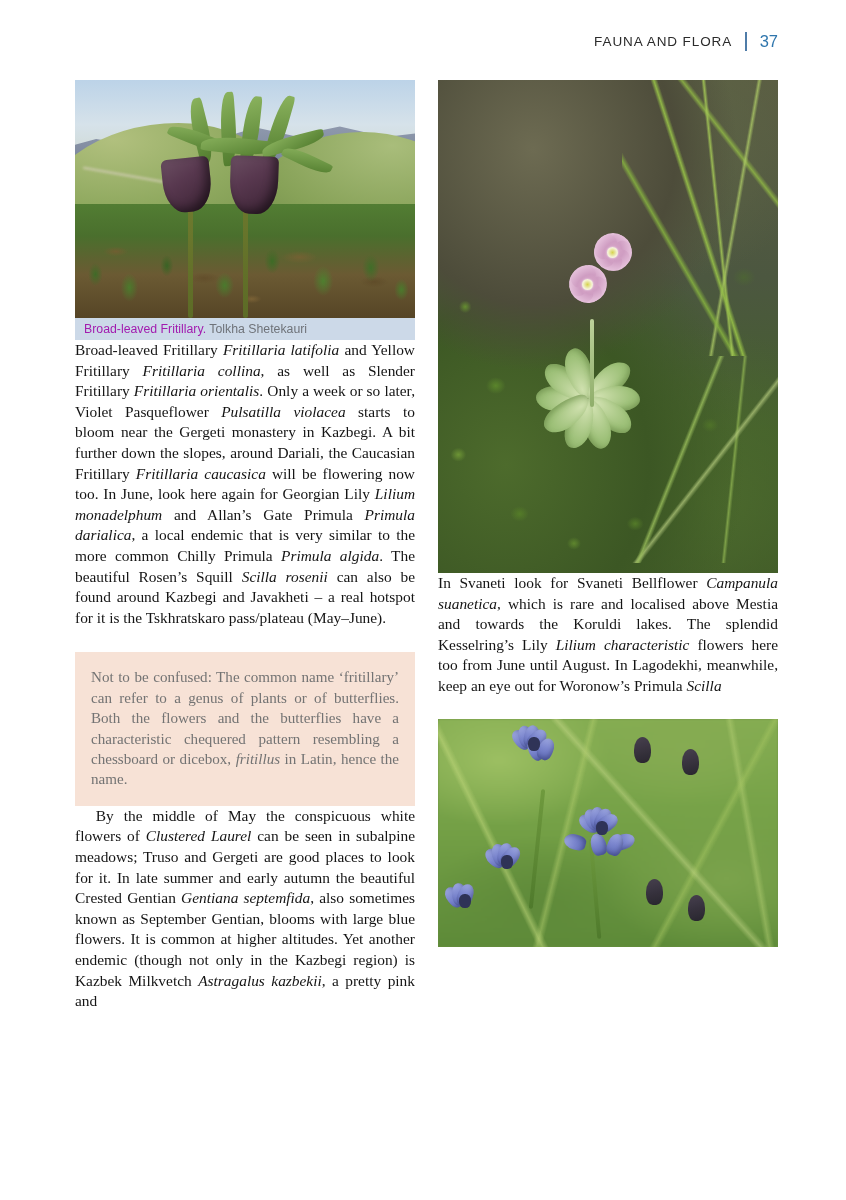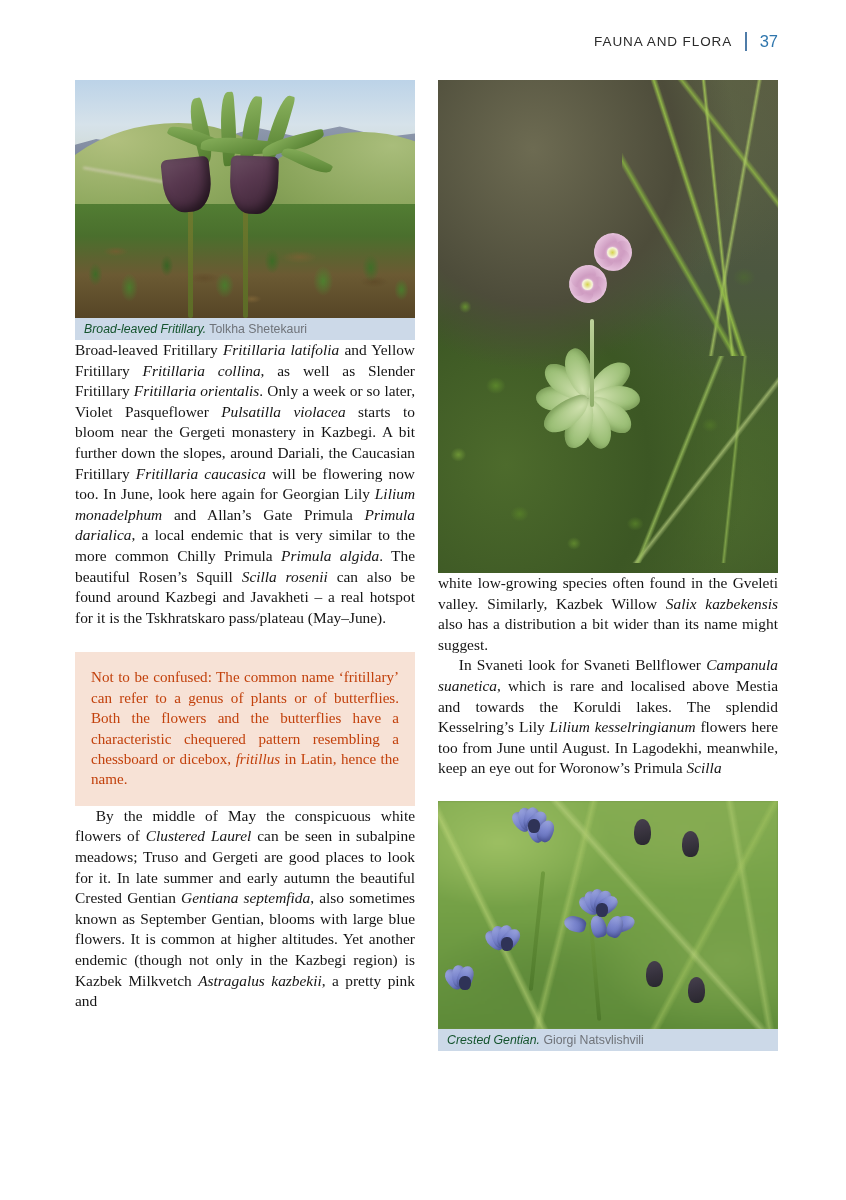--- a/index.html
+++ b/index.html
@@ -42,21 +42,21 @@
   .caption {
     background: #ccd9e8;
     font-family: "Liberation Sans", sans-serif;
     font-size: 12.3px;
     line-height: 22px;
     height: 22px;
     padding: 0 0 0 9px;
     white-space: nowrap;
     overflow: hidden;
   }
-  .caption-title { color: #14532d; font-style: italic; }
+  .caption-title { color: #a21caf; }
   .caption-credit { color: #6f7379; }
 
   
   p.body {
     margin: 0;
     font-size: 15.4px;
     line-height: 20.6px;
     text-align: justify;
     text-justify: inter-word;
     hyphens: manual;
@@ -72,21 +72,21 @@
     background: #f7e2d6;
     width: 340px;
     padding: 15px 16px 16px 16px;
     margin-top: 24px;
   }
   .callout p {
     margin: 0;
     font-size: 15.1px;
     line-height: 20.4px;
     text-align: justify;
-    color: #c2410c;
+    color: #737373;
   }
 
   
   .photo-fritillary { height: 238px; background:#8aa86a; }
   .pf-sky {
     position:absolute; left:0; top:0; width:100%; height:34%;
     background: linear-gradient(#bcd3e8 0%, #d6e2ea 55%, #cfd9d2 100%);
   }
   .pf-ridge-far {
     position:absolute; left:-5%; top:16%; width:112%; height:22%;
@@ -363,26 +363,23 @@
         <div class="pet" style="left:-4px;top:-15px;transform:rotate(124deg);"></div>
         <div class="pet" style="left:-4px;top:-15px;transform:rotate(175deg);"></div>
         <div class="pet" style="left:-4px;top:-15px;transform:rotate(226deg);"></div>
         <div class="pet" style="left:-4px;top:-15px;transform:rotate(277deg);"></div>
         <div class="pet" style="left:-4px;top:-15px;transform:rotate(328deg);"></div>
         <div class="prim-eye" style="left:3px;top:-1px;"></div>
       </div>
     </div>
   </figure>
 
-  <p class="body sp-top-14">
-    <span>white low-growing species often found in the Gveleti valley. Similarly, Kazbek Willow </span><i>Salix kazbekensis</i><span> also has a distribution a bit wider than its name might suggest.</span>
-  </p>
 
   <p class="body">
-    <span>In Svaneti look for Svaneti Bellflower </span><i>Campanula suanetica</i><span>, which is rare and local­ised above Mestia and towards the Koruldi lakes. The splendid Kesselring’s Lily </span><i>Lilium kesselringianum</i><span> flowers here too from June until August. In Lagodekhi, meanwhile, keep an eye out for Woronow’s Primula </span><i>Scilla</i>
+    <span>In Svaneti look for Svaneti Bellflower </span><i>Campanula suanetica</i><span>, which is rare and local­ised above Mestia and towards the Koruldi lakes. The splendid Kesselring’s Lily </span><i>Lilium characteristic</i><span> flowers here too from June until August. In Lagodekhi, meanwhile, keep an eye out for Woronow’s Primula </span><i>Scilla</i>
   </p>
 
   <figure class="figure" style="margin-top:22px;">
     <div class="photo photo-gentian">
       <div class="pg-bg"></div>
       <div class="pg-blades"></div>
 
       <div class="pg-darkbud" style="left:196px;top:18px;"></div>
       <div class="pg-darkbud" style="left:244px;top:30px;"></div>
       <div class="pg-darkbud" style="left:208px;top:160px;"></div>
@@ -422,18 +419,14 @@
         <div class="gcore" style="left:-1px;top:-8px;"></div>
       </div>
 
       <div class="gcluster" style="left:22px;top:182px;">
         <div class="gpet" style="left:-6px;top:-18px;transform:rotate(-42deg);"></div>
         <div class="gpet" style="left:-6px;top:-18px;transform:rotate(-10deg);"></div>
         <div class="gpet" style="left:-6px;top:-18px;transform:rotate(22deg);"></div>
         <div class="gcore" style="left:-1px;top:-7px;"></div>
       </div>
     </div>
-    <figcaption class="caption">
-      <span class="caption-title">Crested Gentian.</span>
-      <span class="caption-credit"> Giorgi Natsvlishvili</span>
-    </figcaption>
   </figure>
 </div>
 
 </body></html>

